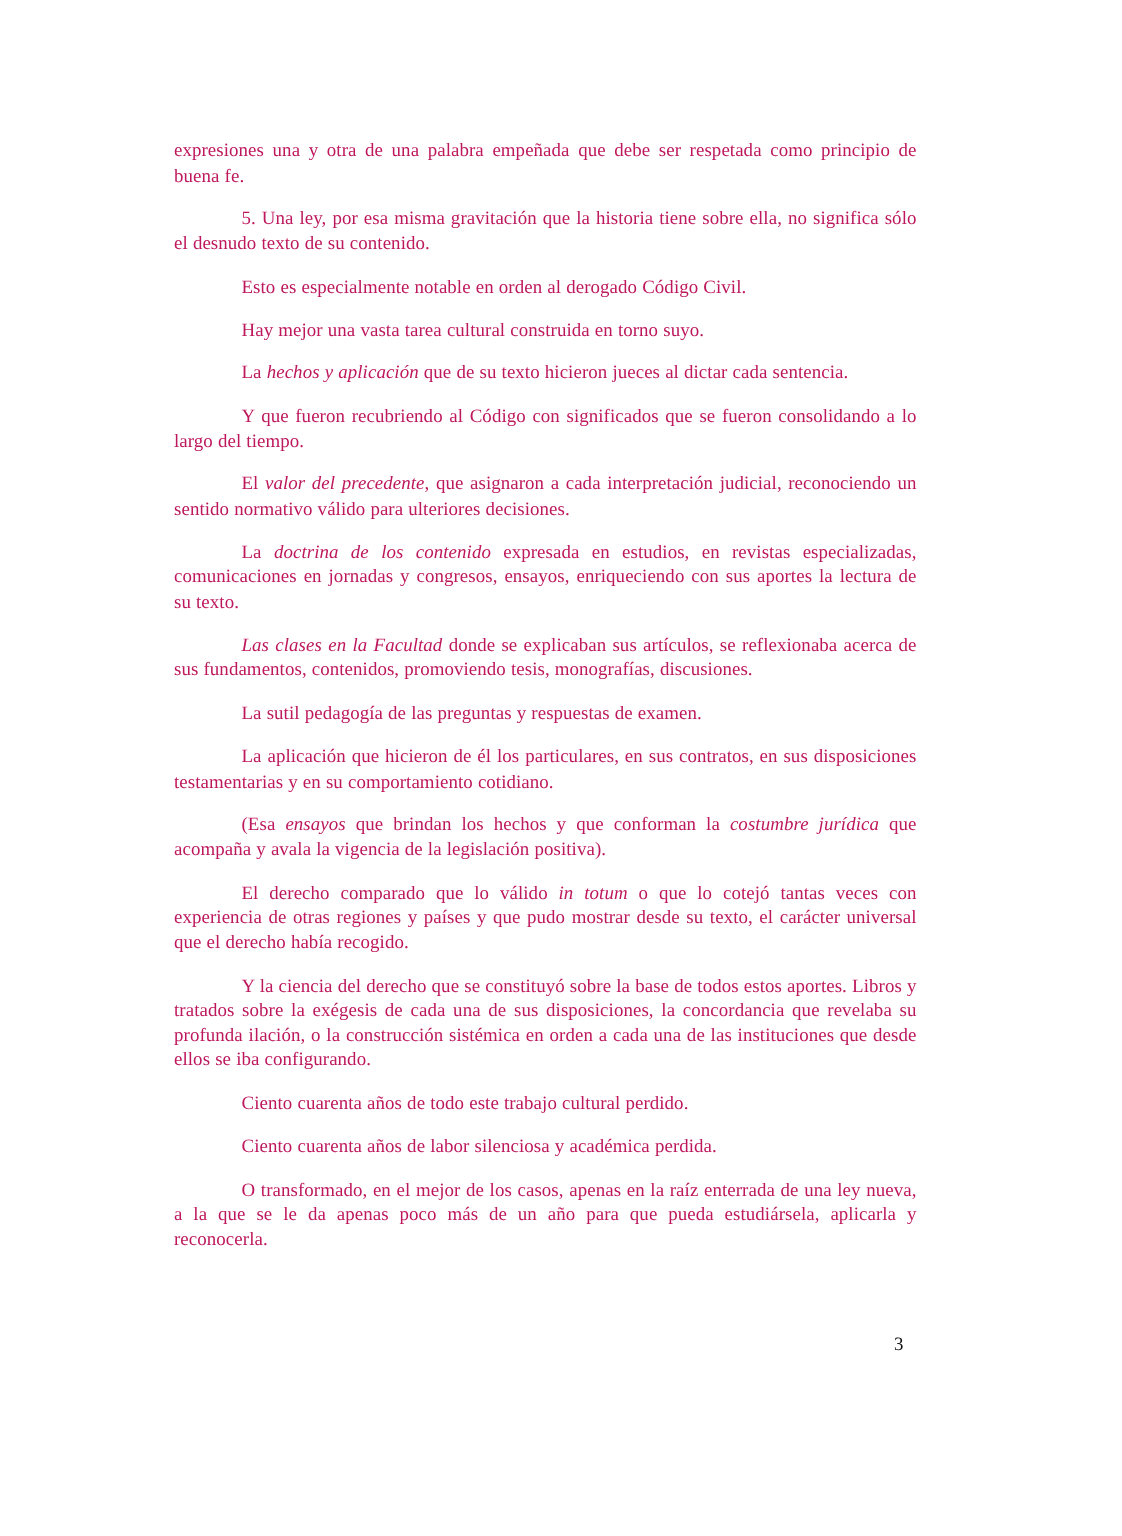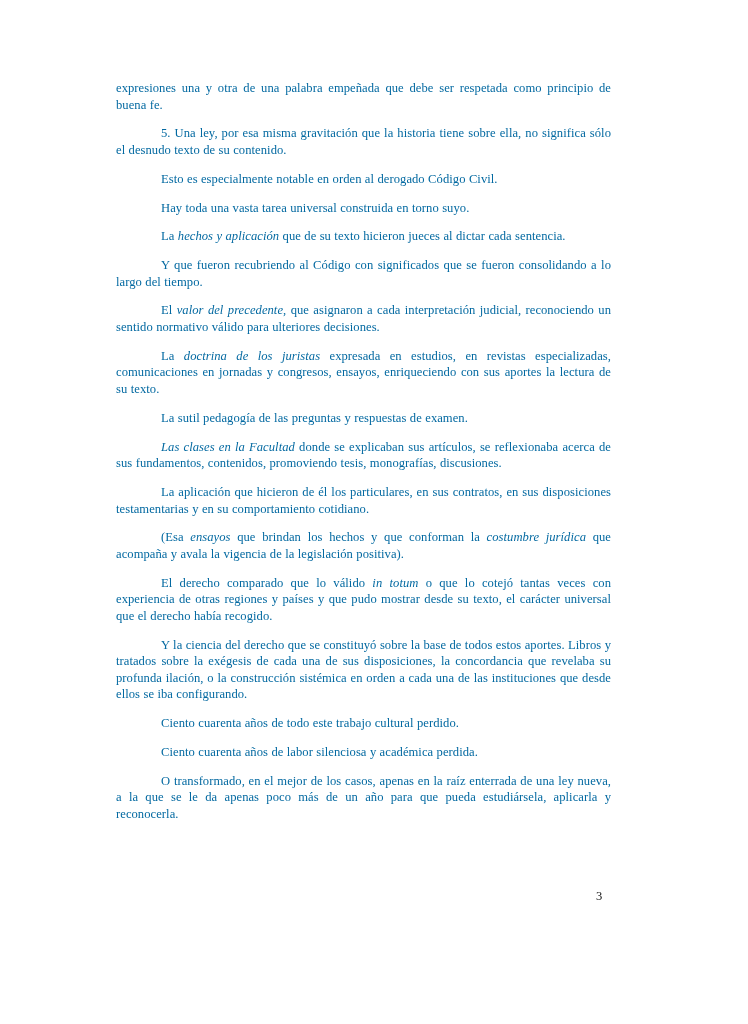--- a/index.html
+++ b/index.html
@@ -25,26 +25,26 @@
     height: 1024px;
     background: #ffffff;
   }
   .text-block {
     position: absolute;
     left: 116px;
     top: 76px;
     width: 495px;
   }
   p.para {
-    margin: 4px 0 0 0;
+    margin: 16px 0 0 0;
     font-size: 12.6px;
     line-height: 16.6px;
     text-align: justify;
     text-indent: 45px;
-    color: #0369a1;
+    color: #be185d;
     letter-spacing: 0.05px;
     word-spacing: 0.2px;
     hyphens: none;
   }
   p.para + p.para {
     margin-top: 12.2px;
   }
   
   p.para.continuation {
     text-indent: 0;
@@ -69,41 +69,41 @@
 <div class="page">
 
   <div class="text-block">
 
     <p class="para continuation">expresiones una y otra de una palabra empeñada que debe ser respetada como principio de buena fe.</p>
 
     <p class="para">5. Una ley, por esa misma gravitación que la historia tiene sobre ella, no significa sólo el desnudo texto de su contenido.</p>
 
     <p class="para">Esto es especialmente notable en orden al derogado Código Civil.</p>
 
-    <p class="para">Hay toda una vasta tarea universal construida en torno suyo.</p>
+    <p class="para">Hay mejor una vasta tarea cultural construida en torno suyo.</p>
 
     <p class="para">
       <span>La </span><em>hechos y aplicación</em><span> que de su texto hicieron jueces al dictar cada sentencia.</span>
     </p>
 
     <p class="para">Y que fueron recubriendo al Código con significados que se fueron consolidando a lo largo del tiempo.</p>
 
     <p class="para">
       <span>El </span><em>valor del precedente</em><span>, que asignaron a cada interpretación judicial, reconociendo un sentido normativo válido para ulteriores decisiones.</span>
     </p>
 
     <p class="para">
-      <span>La </span><em>doctrina de los juristas</em><span> expresada en estudios, en revistas especializadas, comunicaciones en jornadas y congresos, ensayos, enriqueciendo con sus aportes la lectura de su texto.</span>
+      <span>La </span><em>doctrina de los contenido</em><span> expresada en estudios, en revistas especializadas, comunicaciones en jornadas y congresos, ensayos, enriqueciendo con sus aportes la lectura de su texto.</span>
     </p>
-
-    <p class="para">La sutil pedagogía de las preguntas y respuestas de examen.</p>
 
     <p class="para">
       <span></span><em>Las clases en la Facultad</em><span> donde se explicaban sus artículos, se reflexionaba acerca de sus fundamentos, contenidos, promoviendo tesis, monografías, discusiones.</span>
     </p>
+
+    <p class="para">La sutil pedagogía de las preguntas y respuestas de examen.</p>
 
     <p class="para">La aplicación que hicieron de él los particulares, en sus contratos, en sus disposiciones testamentarias y en su comportamiento cotidiano.</p>
 
     <p class="para">
       <span>(Esa </span><em>ensayos</em><span> que brindan los hechos y que conforman la </span><em>costumbre jurídica</em><span> que acompaña y avala la vigencia de la legislación positiva).</span>
     </p>
 
     <p class="para">
       <span>El derecho comparado que lo válido </span><em>in totum</em><span> o que lo cotejó tantas veces con experiencia de otras regiones y países y que pudo mostrar desde su texto, el carácter universal que el derecho había recogido.</span>
     </p>

